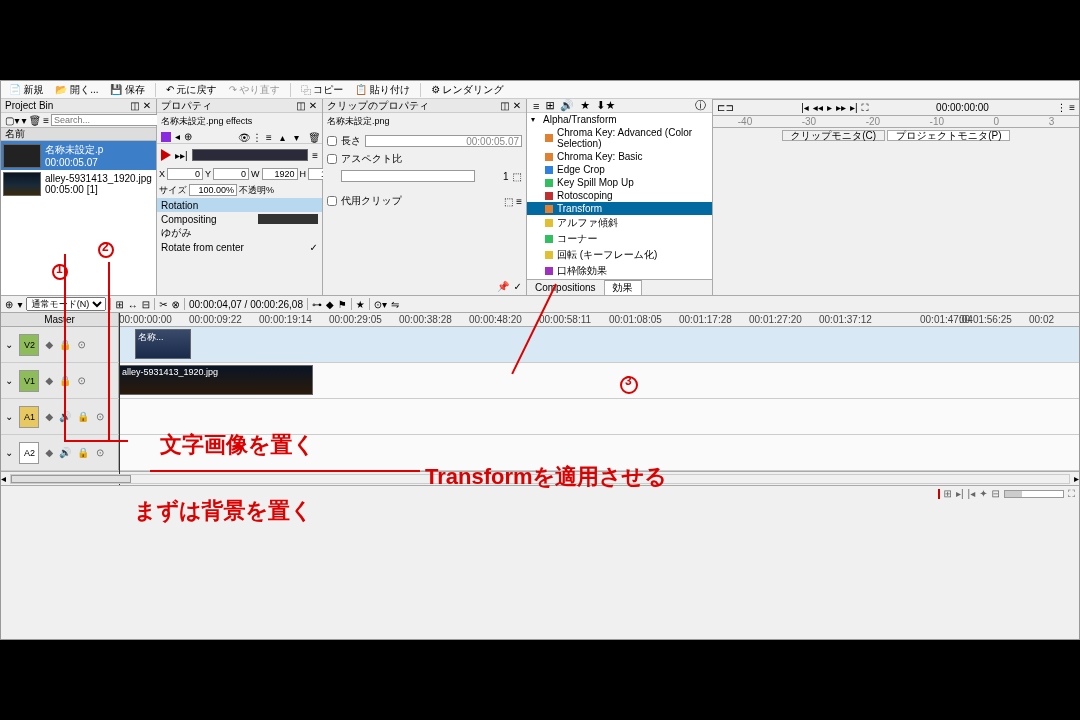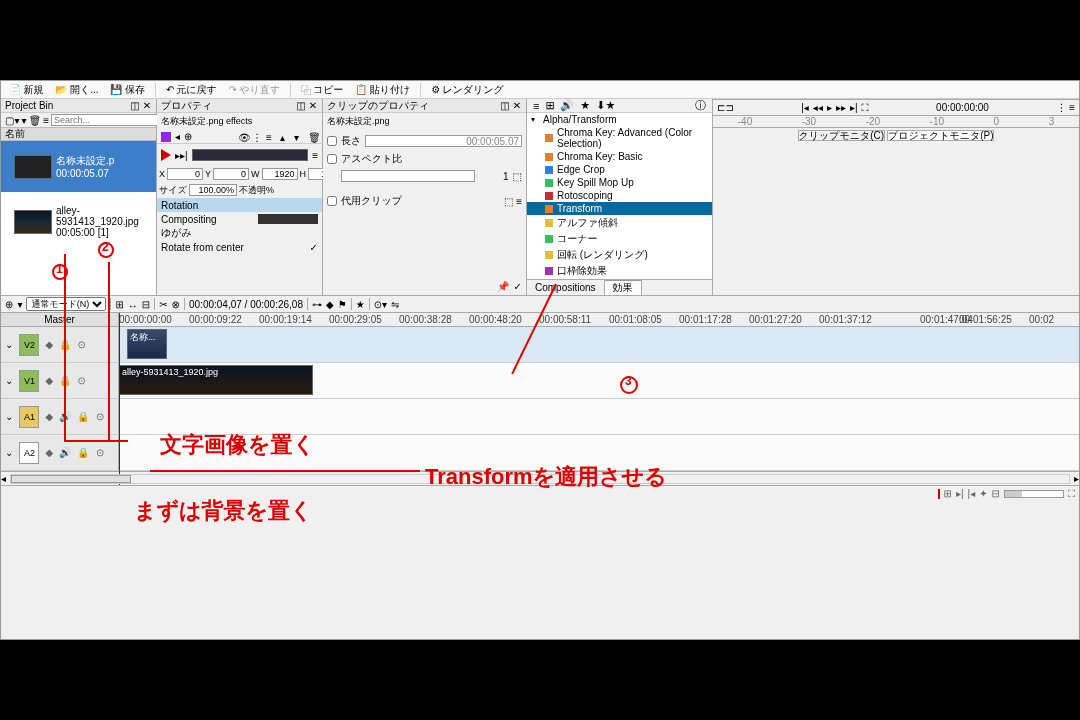--- a/index.html
+++ b/index.html
@@ -13,21 +13,21 @@
 .upper{display:flex;height:196px}
 .panel{border-right:1px solid #aaa;display:flex;flex-direction:column;background:#f0f0f0}
 .panel-hdr{height:14px;background:#e8e8e8;border-bottom:1px solid #ccc;display:flex;align-items:center;padding:0 4px;justify-content:space-between}
 .panel-hdr .ctrls{display:flex;gap:2px}
 .panel-hdr .ctrls span{width:10px;height:10px;cursor:pointer;display:flex;align-items:center;justify-content:center}
 .bin{width:156px}
 .bin-tools{height:14px;display:flex;align-items:center;padding:0 4px;gap:2px}
 .bin-tools input{flex:1;height:12px;border:1px solid #999;padding:0 2px;font-size:9px}
 .bin-hdr{height:14px;background:#ddd;border-top:1px solid #bbb;border-bottom:1px solid #bbb;padding:0 4px;display:flex;align-items:center}
 .bin-list{flex:1;background:#fff;overflow:hidden}
-.bin-item{display:flex;align-items:center;padding:13px;gap:4px}
+.bin-item{display:flex;align-items:center;padding:2px;gap:4px}
 .bin-item.sel{background:#3d7ec9;color:#fff}
 .thumb{width:38px;height:24px;background:#222;border:1px solid #666;flex-shrink:0}
 .thumb.night{background:linear-gradient(180deg,#0a1520 0%,#1a2a3a 55%,#3a2a0a 100%)}
 .bin-item .meta{display:flex;flex-direction:column;font-size:9px}
 .prop{width:166px}
 .prop-sub{padding:2px 4px;font-size:9px}
 .prop-tools{height:14px;display:flex;align-items:center;padding:0 4px;gap:4px;border-bottom:1px solid #ccc}
 .prop-tools .sq{width:10px;height:10px;background:#8a2be2;cursor:pointer}
 .prop-tools .ic{width:10px;height:10px;cursor:pointer}
 .prop-ctrl{height:22px;display:flex;align-items:center;padding:0 4px;gap:4px}
@@ -60,21 +60,21 @@
 .mon-view{flex:1;background:#333;display:flex;align-items:center;justify-content:center;position:relative}
 .mon-img{width:230px;height:140px;background:linear-gradient(180deg,#0a1525 0%,#1a2535 40%,#2a1a0a 75%,#1a0f05 100%);border:2px dashed #c00;position:relative}
 .mon-img::before{content:"";position:absolute;top:10px;right:30px;width:24px;height:60px;background:linear-gradient(180deg,#3a4a5a,#1a2a3a)}
 .mon-handle{position:absolute;width:6px;height:6px;background:#c00}
 .mon-time{position:absolute;bottom:0;left:0;background:#6a8acc;color:#fff;padding:1px 4px;font-size:9px}
 .mon-ctrl{height:16px;display:flex;align-items:center;justify-content:space-between;padding:0 4px;border-top:1px solid #aaa}
 .mon-ctrl .btns{display:flex;gap:4px}
 .mon-ctrl .btns span{cursor:pointer;font-size:10px}
 .mon-rule{height:12px;border-top:1px solid #aaa;position:relative;font-size:8px;color:#888;display:flex;justify-content:space-around}
 .mon-tabs{height:16px;display:flex;border-top:1px solid #aaa;justify-content:center;gap:2px;padding:2px}
-.mon-tabs .tab{padding:0 0;border:1px solid #aaa;cursor:pointer;display:flex;align-items:center}
+.mon-tabs .tab{padding:0 8px;border:1px solid #aaa;cursor:pointer;display:flex;align-items:center}
 .mon-tabs .tab.active{background:#fff}
 .tl-tools{height:18px;border-top:1px solid #aaa;border-bottom:1px solid #aaa;display:flex;align-items:center;padding:0 4px;gap:4px}
 .tl-tools select{height:14px;font-size:9px}
 .tl-tools .sep{width:1px;height:12px;background:#aaa}
 .tl-tools .ic{cursor:pointer}
 .timeline{flex:1;display:flex;flex-direction:column;background:#f0f0f0;overflow:hidden;position:relative}
 .tl-ruler{height:14px;display:flex;border-bottom:1px solid #aaa}
 .tl-master{width:118px;background:#e0e0e0;border-right:1px solid #aaa;display:flex;align-items:center;justify-content:center}
 .tl-ticks{flex:1;position:relative;font-size:8px;color:#444}
 .tl-ticks span{position:absolute;top:1px}
@@ -292,21 +292,21 @@
             <div class="node l2">
               <span class="swatch" style="background:#e0c030"></span>
               <span>アルファ傾斜</span>
             </div>
             <div class="node l2">
               <span class="swatch" style="background:#30c060"></span>
               <span>コーナー</span>
             </div>
             <div class="node l2">
               <span class="swatch" style="background:#e0c030"></span>
-              <span>回転 (レンダリング)</span>
+              <span>回転 (キーフレーム化)</span>
             </div>
             <div class="node l2">
               <span class="swatch" style="background:#a030c0"></span>
               <span>口枠除効果</span>
             </div>
           </div>
 
       </div>
       <div class="fx-tabs">
         <div class="tab">Compositions</div>
@@ -389,21 +389,21 @@
     </div>
     <div class="tl-track">
         <div class="tl-thdr">
           <span>⌄</span>
           <span class="lbl v">V2</span>
           <span class="ic">◆</span>
           <span class="ic">🔒</span>
           <span class="ic">⊙</span>
         </div>
         <div class="tl-lane sel">
-          <div class="clip img" style="left:8px;width:40px">名称...</div>
+          <div class="clip img" style="left:16px;width:56px">名称...</div>
         </div>
       </div>
     <div class="tl-track">
         <div class="tl-thdr">
           <span>⌄</span>
           <span class="lbl v">V1</span>
           <span class="ic">◆</span>
           <span class="ic">🔒</span>
           <span class="ic">⊙</span>
         </div>

